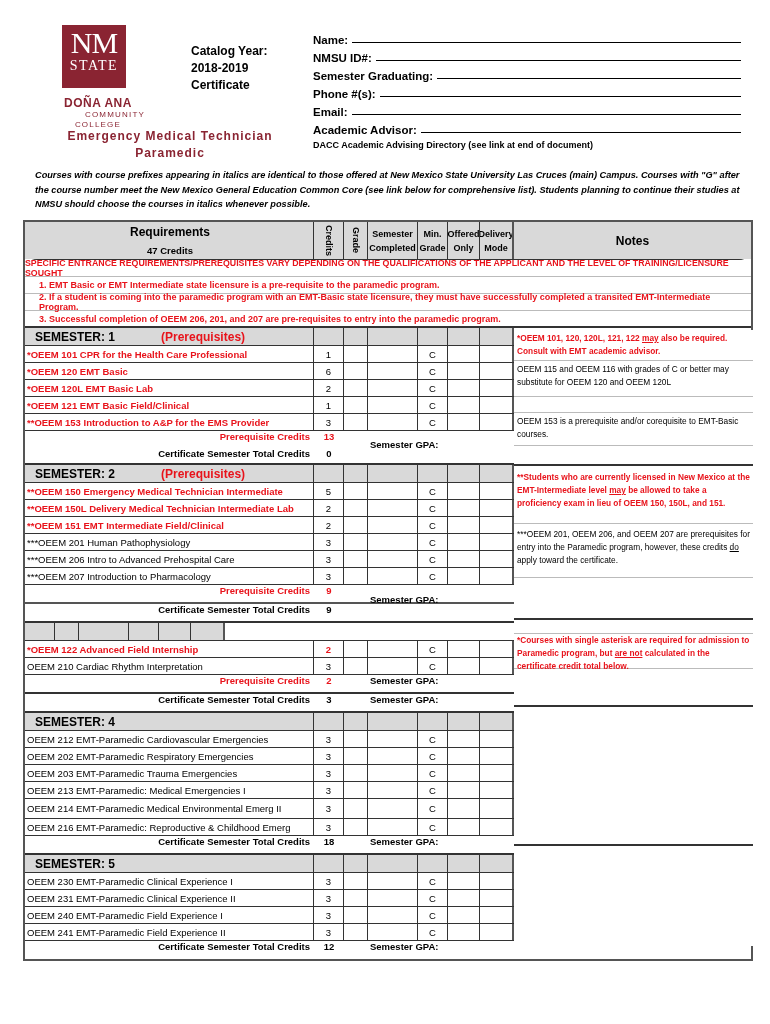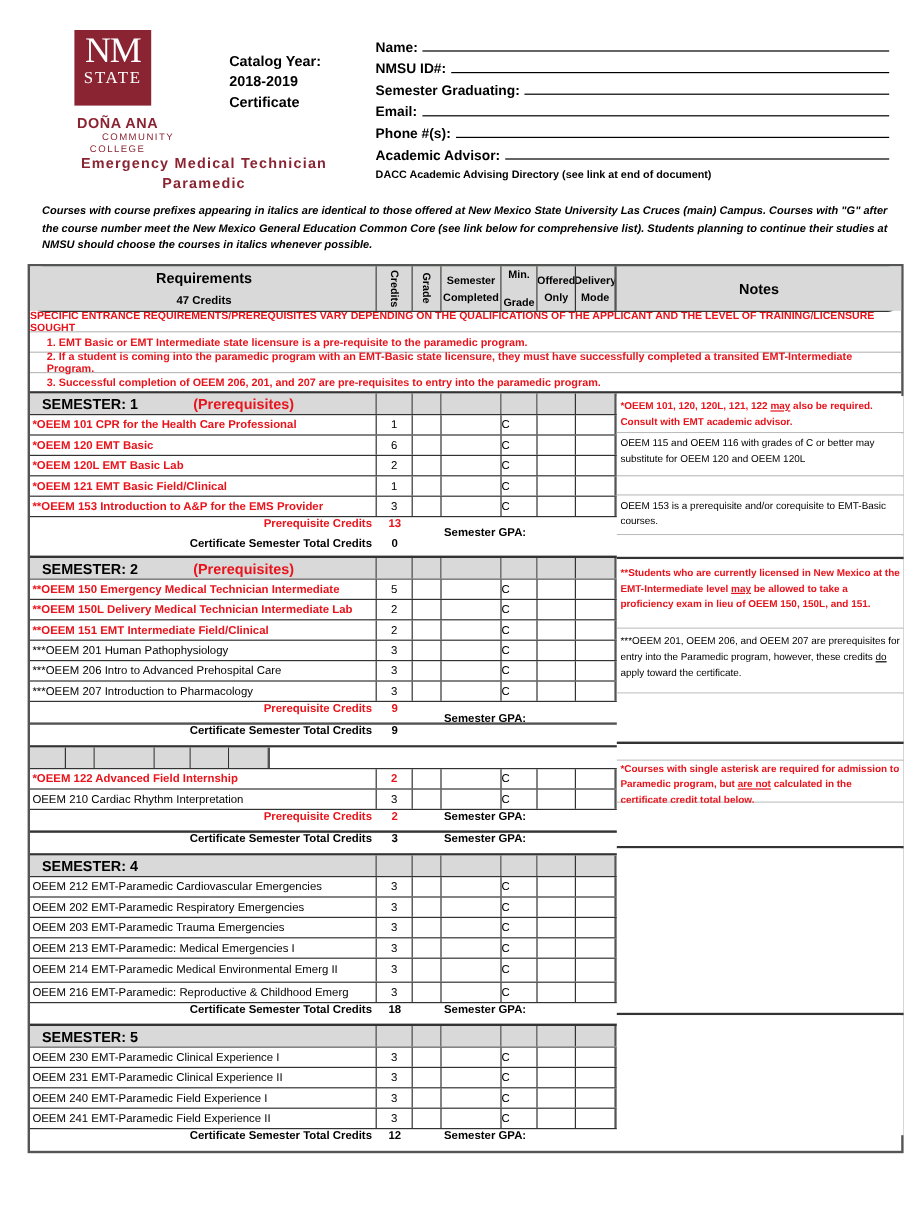--- a/index.html
+++ b/index.html
@@ -30,21 +30,21 @@
   .intro { left: 35px; top: 168px; width: 712px; font-style: italic; font-weight: bold; font-size: 9.2px; line-height: 14.5px; }
 
   
   .tbl { left: 23px; top: 220px; width: 730px; border: 2px solid #555; border-top: 2px solid #555; }
   .row { display: flex; position: relative; border-bottom: 1px solid #333; }
   .cell { border-right: 1px solid #333; display: flex; align-items: center; font-size: 9.5px; overflow: hidden; white-space: nowrap; }
   .c-req { width: 289px; padding-left: 2px; }
   .c-cr { width: 30px; justify-content: center; }
   .c-gr { width: 24px; justify-content: center; }
   .c-sc { width: 50px; justify-content: center; }
-  .c-mg { width: 30px; justify-content: space-between; }
+  .c-mg { width: 30px; justify-content: center; }
   .c-oo { width: 32px; justify-content: center; }
   .c-dm { width: 34px; justify-content: center; border-right: 2px solid #555; }
   .c-notes { flex: 1; border-right: none; }
 
   .hdr { background: #14532d; height: 38px; border-radius: 12px; }
   .hdr .cell { background: #d9d9d9; font-weight: bold; }
   .hdr .c-req { flex-direction: column; justify-content: center; }
   .hdr-title { font-size: 12px; }
   .hdr-sub { font-size: 9.5px; margin-top: 6px; }
   .vert { writing-mode: vertical-rl; font-size: 9px; font-weight: bold; }
@@ -103,25 +103,25 @@
   </div>
   <div class="info-row">
     <span class="lbl">NMSU ID#:</span>
     <span class="line"></span>
   </div>
   <div class="info-row">
     <span class="lbl">Semester Graduating:</span>
     <span class="line"></span>
   </div>
   <div class="info-row">
+    <span class="lbl">Phone #(s):</span>
+    <span class="line"></span>
+  </div>
+  <div class="info-row">
     <span class="lbl">Email:</span>
-    <span class="line"></span>
-  </div>
-  <div class="info-row">
-    <span class="lbl">Phone #(s):</span>
     <span class="line"></span>
   </div>
   <div class="info-row">
     <span class="lbl">Academic Advisor:</span>
     <span class="line"></span>
   </div>
   <div class="info-link">DACC Academic Advising Directory (see link at end of document)</div>
 </div>
 
 <div class="abs intro">Courses with course prefixes appearing in italics are identical to those offered at New Mexico State University Las Cruces (main) Campus.  Courses with "G" after the course number meet the New Mexico General Education Common Core (see link below for comprehensive list).  Students planning to continue their studies at NMSU should choose the courses in italics whenever possible.</div>

